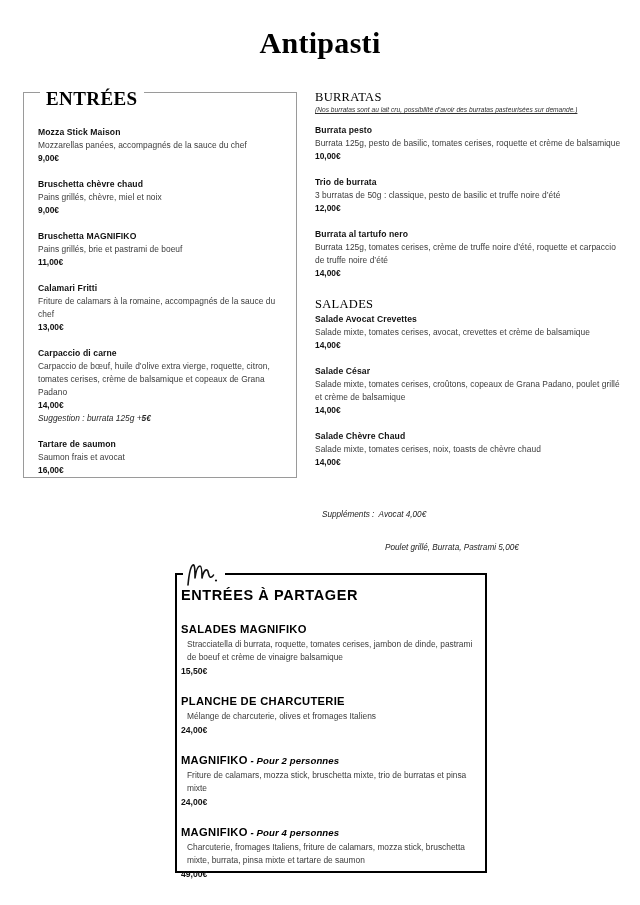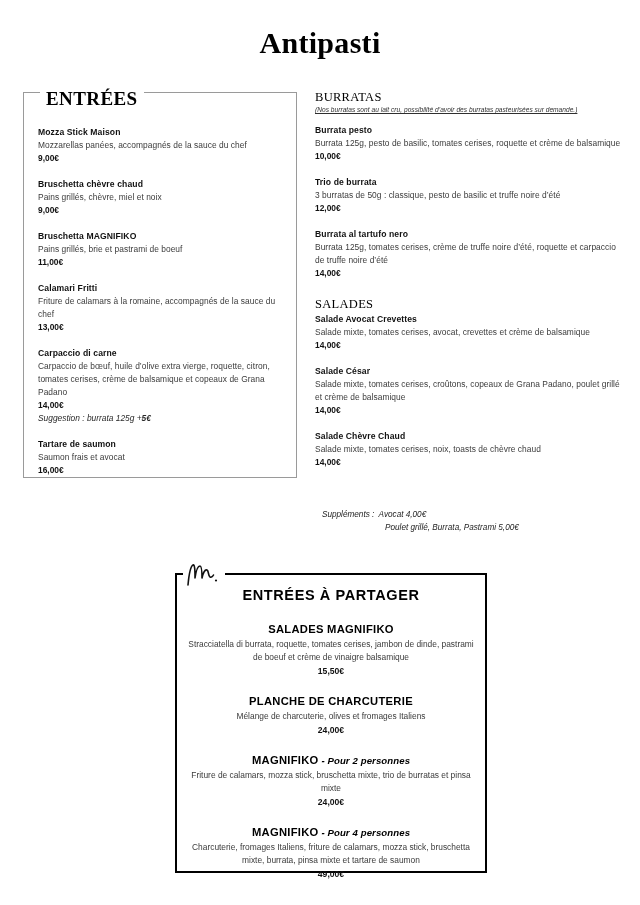--- a/index.html
+++ b/index.html
@@ -124,21 +124,21 @@
     position: absolute;
     left: 322px;
     top: 508px;
     width: 300px;
     font-size: 8.2px;
     font-style: italic;
     color: #1d1d1d;
     line-height: 13px;
   }
   .supp-row1 { white-space: pre; }
-  .supp-row2 { padding-left: 63px; }
+  .supp-row2 { padding-left: 63px; margin-top: 20px; }
 
   
   .share-box {
     position: absolute;
     left: 175px;
     top: 573px;
     width: 312px;
     height: 300px;
     border: 2px solid #000000;
     box-sizing: border-box;
@@ -151,21 +151,21 @@
     height: 30px;
     background: #ffffff;
     z-index: 3;
   }
   .share-logo svg { display: block; }
   .share-inner {
     position: absolute;
     left: 181px;
     top: 586px;
     width: 300px;
-    text-align: center;
+    text-align: left;
   }
   .share-title {
     font-size: 14.5px;
     font-weight: bold;
     letter-spacing: 0.6px;
     color: #000;
     line-height: 19px;
     margin-bottom: 16px;
   }
   .share-item { margin-bottom: 15px; }

